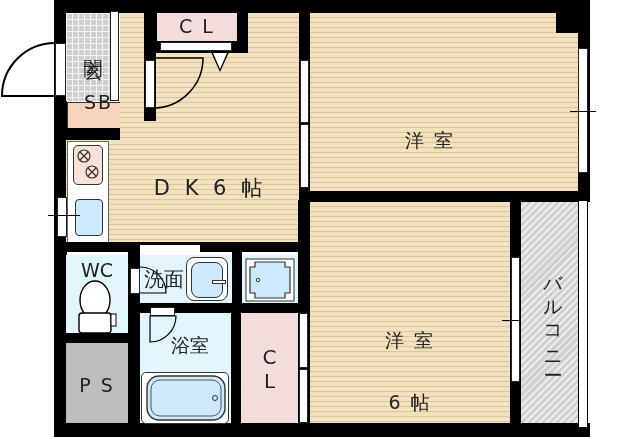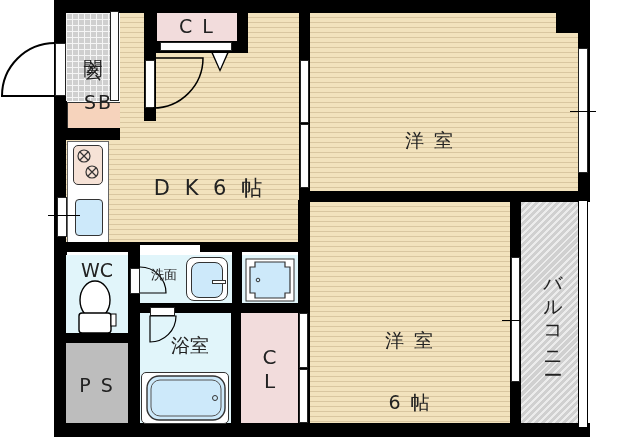--- a/index.html
+++ b/index.html
@@ -111,21 +111,21 @@
 <div class="abs wall" style="left:66px;top:333px;width:64px;height:10px;"></div>
 
 <div class="abs ps" style="left:66px;top:343px;width:62px;height:80px;"></div>
 <div class="abs label" style="left:66px;top:375px;width:62px;">P S</div>
 
 <div class="abs wet" style="left:140px;top:255px;width:92px;height:50px;"></div>
 <div class="abs win" style="left:140px;top:245px;width:60px;height:9px;border:none;"></div>
 <svg class="abs" style="left:138px;top:265px;" width="32" height="30">
   <path d="M2,2 A26,26 0 0 1 28,28 L2,28" fill="none" stroke="#000" stroke-width="1.2"></path>
 </svg>
-<div class="abs label" style="left:140px;top:268px;width:48px;font-size:13px;letter-spacing:0;">洗面</div>
+<div class="abs label" style="left:140px;top:268px;width:48px;font-size:20px;letter-spacing:0;">洗面</div>
 <div class="abs" style="left:186px;top:257px;width:42px;height:44px;background:#fff;border:1px solid #333;border-radius:8px;"></div>
 <div class="abs" style="left:191px;top:262px;width:32px;height:36px;background:#cde9fa;border:1px solid #333;border-radius:8px;"></div>
 <div class="abs" style="left:212px;top:280px;width:14px;height:4px;background:#fff;border:1px solid #333;"></div>
 
 <div class="abs wall" style="left:232px;top:252px;width:10px;height:60px;"></div>
 <div class="abs wet" style="left:242px;top:255px;width:56px;height:50px;"></div>
 <svg class="abs" style="left:245px;top:258px;" width="50" height="44">
   <rect x="1" y="1" width="48" height="42" fill="#fff" stroke="#333" stroke-width="1"></rect>
   <path d="M10,4 L40,4 L40,9 L45,9 L45,35 L40,35 L40,40 L10,40 L10,35 L5,35 L5,9 L10,9 Z" fill="#cde9fa" stroke="#333" stroke-width="1.2"></path>
   <circle cx="13" cy="22" r="1.8" fill="none" stroke="#333"></circle>

